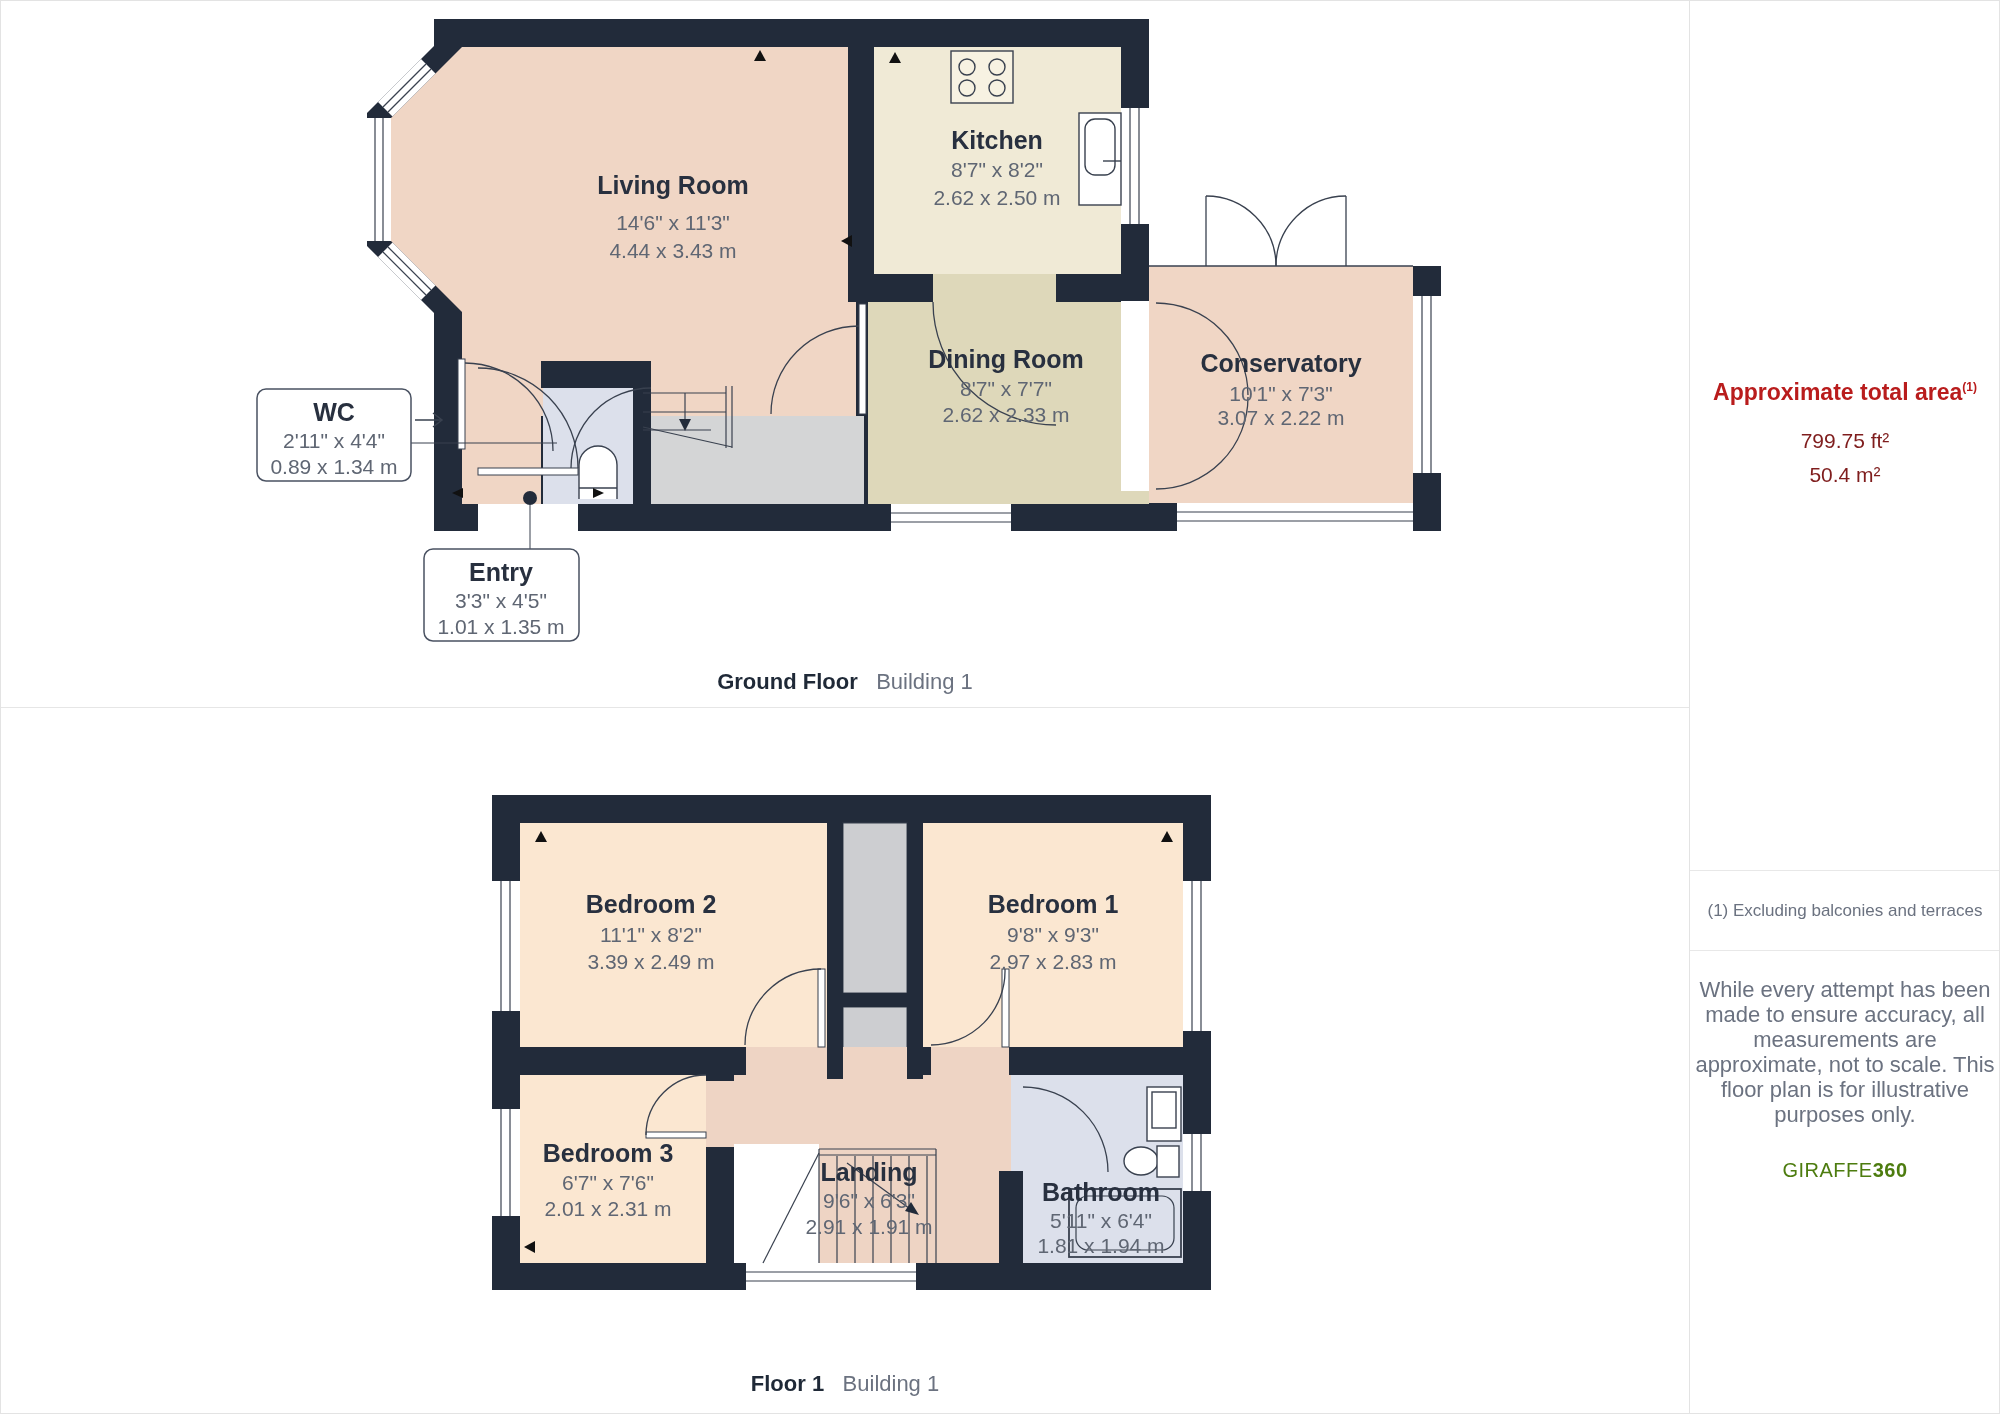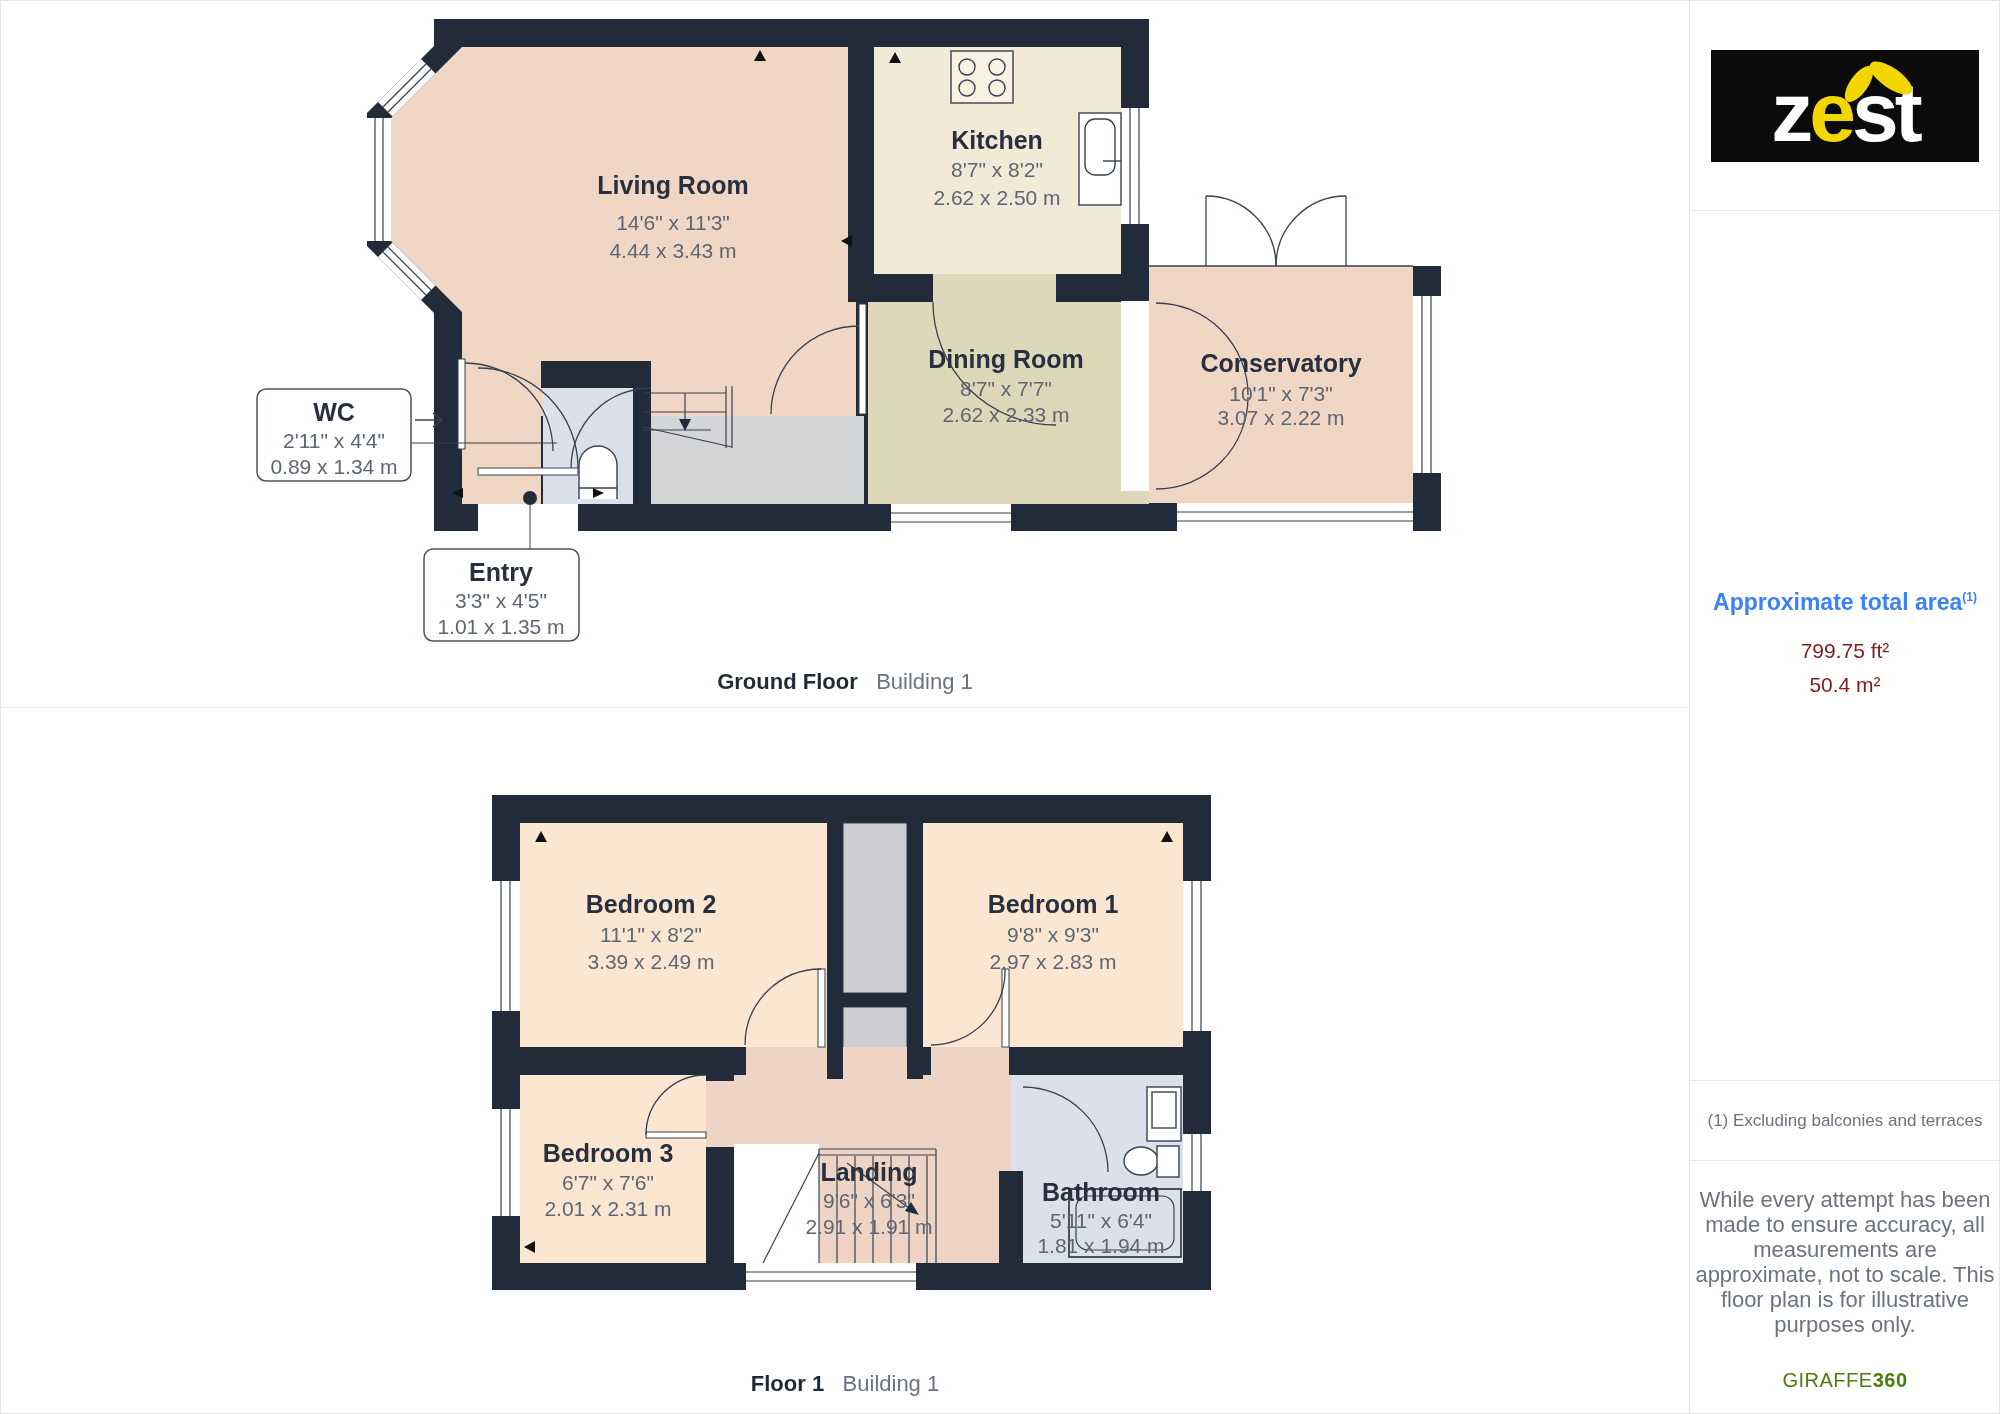--- a/index.html
+++ b/index.html
@@ -6,21 +6,21 @@
   .canvas{position:relative;width:2000px;height:1414px;background:#fff;border:1px solid #e3e3e3;box-sizing:border-box;overflow:hidden;}
   .main{position:absolute;left:0;top:0;width:1688px;height:1414px;}
   .panel-divider{position:absolute;left:0;top:706px;width:1688px;height:0;border-top:1px solid #e6e6e6;}
   .sidebar{position:absolute;left:1688px;top:0;width:311px;height:1414px;border-left:1px solid #e3e3e3;box-sizing:border-box;display:flex;flex-direction:column;}
   .sb-logo{height:210px;border-bottom:1px solid #e8e8e8;display:flex;align-items:center;justify-content:center;box-sizing:border-box;}
   .logo-box{position:relative;width:268px;height:112px;background:#0b0b0b;display:flex;align-items:flex-end;justify-content:center;}
   .logo-text{font-weight:bold;font-size:84px;line-height:1;letter-spacing:-4px;color:#fff;margin-bottom:8px;}
   .logo-e{color:#f2d600;}
   .logo-leaves{position:absolute;top:6px;left:122px;}
   .sb-area{height:870px;border-bottom:1px solid #e8e8e8;display:flex;flex-direction:column;align-items:center;justify-content:center;box-sizing:border-box;text-align:center;}
-  .area-title{font-size:23px;font-weight:bold;color:#3b82f6;margin:0 0 18px 0;}
+  .area-title{font-size:23px;font-weight:bold;color:#b91c1c;margin:0 0 18px 0;}
   .area-title sup{font-size:12px;}
   .area-val{font-size:21px;color:#7f1d1d;line-height:34px;}
   .sb-footnote{height:80px;border-bottom:1px solid #e8e8e8;display:flex;align-items:center;justify-content:center;font-size:17px;color:#6b7280;text-align:center;box-sizing:border-box;}
   .sb-disclaimer{flex:1;display:flex;flex-direction:column;align-items:center;padding-top:26px;box-sizing:border-box;}
   .sb-disclaimer p{width:302px;margin:0 0 18px 0;font-size:22px;line-height:25px;color:#6b7280;text-align:center;}
   .brand{margin-top:14px;font-size:20px;color:#4d7c0f;letter-spacing:0.5px;}
   .brand b{font-weight:bold;}
   svg text{font-family:"Liberation Sans",sans-serif;}
   .room-name{font-size:25px;font-weight:bold;fill:#28303f;}
   .room-dim{font-size:21px;fill:#5f6673;}
@@ -329,29 +329,20 @@
         <text x="844" y="1390" text-anchor="middle">
           <tspan class="caption-bold">Floor 1</tspan>
           <tspan class="caption-light" dx="14">Building 1</tspan>
         </text>
       </g>
     </svg>
     <div class="panel-divider"></div>
   </section>
 
   <aside class="sidebar">
-    <div class="sb-logo">
-      <div class="logo-box">
-        <svg class="logo-leaves" width="90" height="46" viewBox="0 0 90 46">
-          <ellipse cx="26" cy="28" rx="21" ry="9" fill="#f2d600" transform="rotate(-55 26 28)"></ellipse>
-          <ellipse cx="58" cy="22" rx="25" ry="10" fill="#f2d600" transform="rotate(35 58 22)"></ellipse>
-        </svg>
-        <div class="logo-text"><span>z</span><span class="logo-e">e</span><span>st</span></div>
-      </div>
-    </div>
 
     <div class="sb-area">
       <h2 class="area-title"><span>Approximate total area</span><sup>(1)</sup></h2>
       <div class="area-val">799.75 ft²</div>
       <div class="area-val">50.4 m²</div>
     </div>
 
     <div class="sb-footnote">
       <span>(1) Excluding balconies and terraces</span>
     </div>

